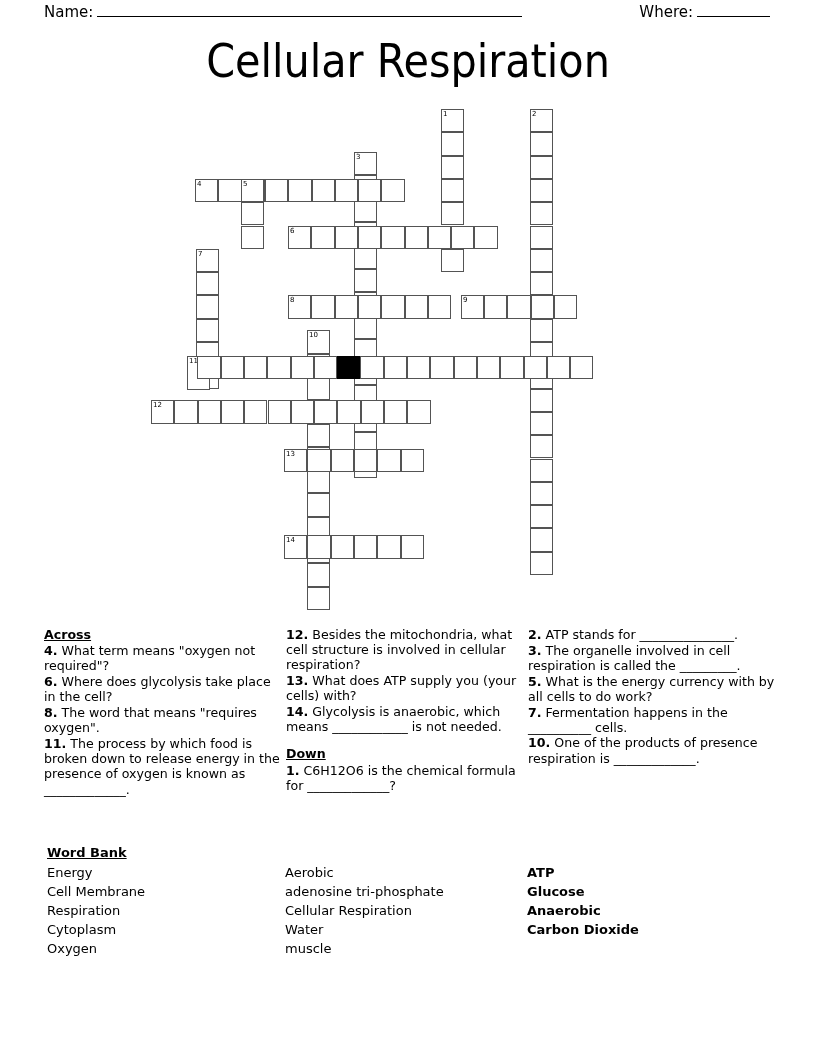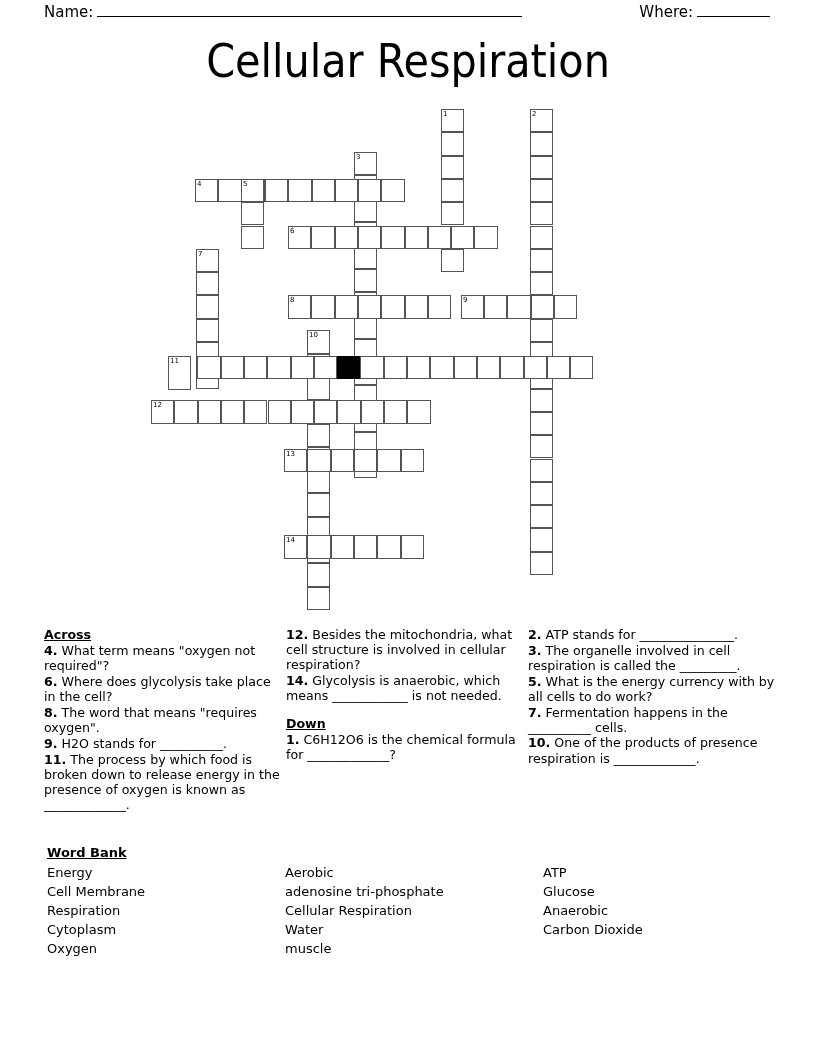--- a/index.html
+++ b/index.html
@@ -57,21 +57,21 @@
   .sectionhead.down{margin-top:12px;}
 
   
   .wordbank{position:absolute;left:47px;top:843px;width:736px;
     font-size:13px;line-height:19px;}
   .wbhead{font-weight:bold;text-decoration:underline;margin-bottom:1px;}
   .wbcols{position:relative;}
   .wbcol{position:absolute;top:0;}
   .wb1{left:0px;}
   .wb2{left:238px;}
-  .wb3{left:496px;}
+  .wb3{left:480px;font-weight:bold;}
   .wbitem{white-space:nowrap;}
 </style>
 </head>
 <body>
 
 <div class="page">
 
 <div class="nameline">
   <span class="lbl">Name:</span>
   <span class="rule rule-name"></span>
@@ -188,21 +188,21 @@
       <div class="cell" style="left: 307.11px; top: 376.95px; width: 23.3px; height: 23.3px;"></div>
       <div class="cell" style="left: 307.11px; top: 400.25px; width: 23.3px; height: 23.3px;"></div>
       <div class="cell" style="left: 307.11px; top: 423.55px; width: 23.3px; height: 23.3px;"></div>
       <div class="cell" style="left: 307.11px; top: 446.85px; width: 23.3px; height: 23.3px;"></div>
       <div class="cell" style="left: 307.11px; top: 470.15px; width: 23.3px; height: 23.3px;"></div>
       <div class="cell" style="left: 307.11px; top: 493.45px; width: 23.3px; height: 23.3px;"></div>
       <div class="cell" style="left: 307.11px; top: 516.75px; width: 23.3px; height: 23.3px;"></div>
       <div class="cell" style="left: 307.11px; top: 540.05px; width: 23.3px; height: 23.3px;"></div>
       <div class="cell" style="left: 307.11px; top: 563.35px; width: 23.3px; height: 23.3px;"></div>
       <div class="cell" style="left: 307.11px; top: 586.65px; width: 23.3px; height: 23.3px;"></div>
-      <div class="cell" style="left: 168px; top: 355.98px; width: 23.3px; height: 34px;">
+      <div class="cell" style="left: 187px; top: 355.98px; width: 23.3px; height: 34px;">
         <span class="num">11</span>
       </div>
       <div class="cell" style="left: 197.367px; top: 355.98px; width: 23.3px; height: 23.3px;"></div>
       <div class="cell" style="left: 220.667px; top: 355.98px; width: 23.3px; height: 23.3px;"></div>
       <div class="cell" style="left: 243.967px; top: 355.98px; width: 23.3px; height: 23.3px;"></div>
       <div class="cell" style="left: 267.267px; top: 355.98px; width: 23.3px; height: 23.3px;"></div>
       <div class="cell" style="left: 290.567px; top: 355.98px; width: 23.3px; height: 23.3px;"></div>
       <div class="cell" style="left: 313.867px; top: 355.98px; width: 23.3px; height: 23.3px;"></div>
       <div class="cell blocked" style="left: 337.167px; top: 355.98px; width: 23.3px; height: 23.3px;"></div>
       <div class="cell" style="left: 360.467px; top: 355.98px; width: 23.3px; height: 23.3px;"></div>
@@ -247,27 +247,27 @@
       <div class="cell" style="left: 400.543px; top: 535.39px; width: 23.3px; height: 23.3px;"></div>
     </div>
 
 <div class="clues">
   <div class="cluecol col1">
     <div class="sectionhead">Across</div>
     <div id="across-part1">
           <div class="clue"><b>4.</b><span> What term means "oxygen not required"?</span></div>
           <div class="clue"><b>6.</b><span> Where does glycolysis take place in the cell?</span></div>
           <div class="clue"><b>8.</b><span> The word that means "requires oxygen".</span></div>
-          <div class="clue"><b>9.</b><span> H2O stands for __________.</span></div>
           <div class="clue"><b>11.</b><span> The process by which food is broken down to release energy in the presence of oxygen is known as _____________.</span></div>
         </div>
   </div>
   <div class="cluecol col2">
     <div id="across-part2">
           <div class="clue"><b>12.</b><span> Besides the mitochondria, what cell structure is involved in cellular respiration?</span></div>
+          <div class="clue"><b>13.</b><span> What does ATP supply you (your cells) with?</span></div>
           <div class="clue"><b>14.</b><span> Glycolysis is anaerobic, which means ____________ is not needed.</span></div>
         </div>
     <div class="sectionhead down">Down</div>
     <div id="down-part1">
           <div class="clue"><b>1.</b><span> C6H12O6 is the chemical formula for _____________?</span></div>
         </div>
   </div>
   <div class="cluecol col3">
     <div id="down-part2">
           <div class="clue"><b>2.</b><span> ATP stands for _______________.</span></div>

